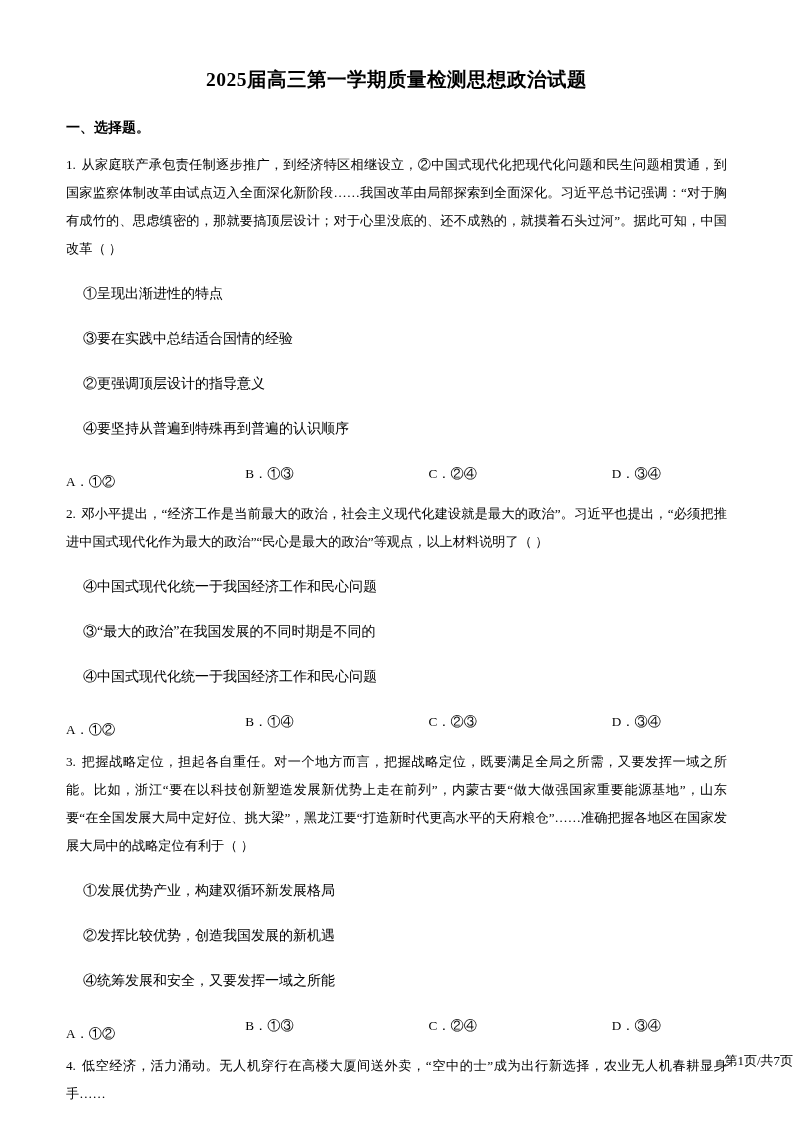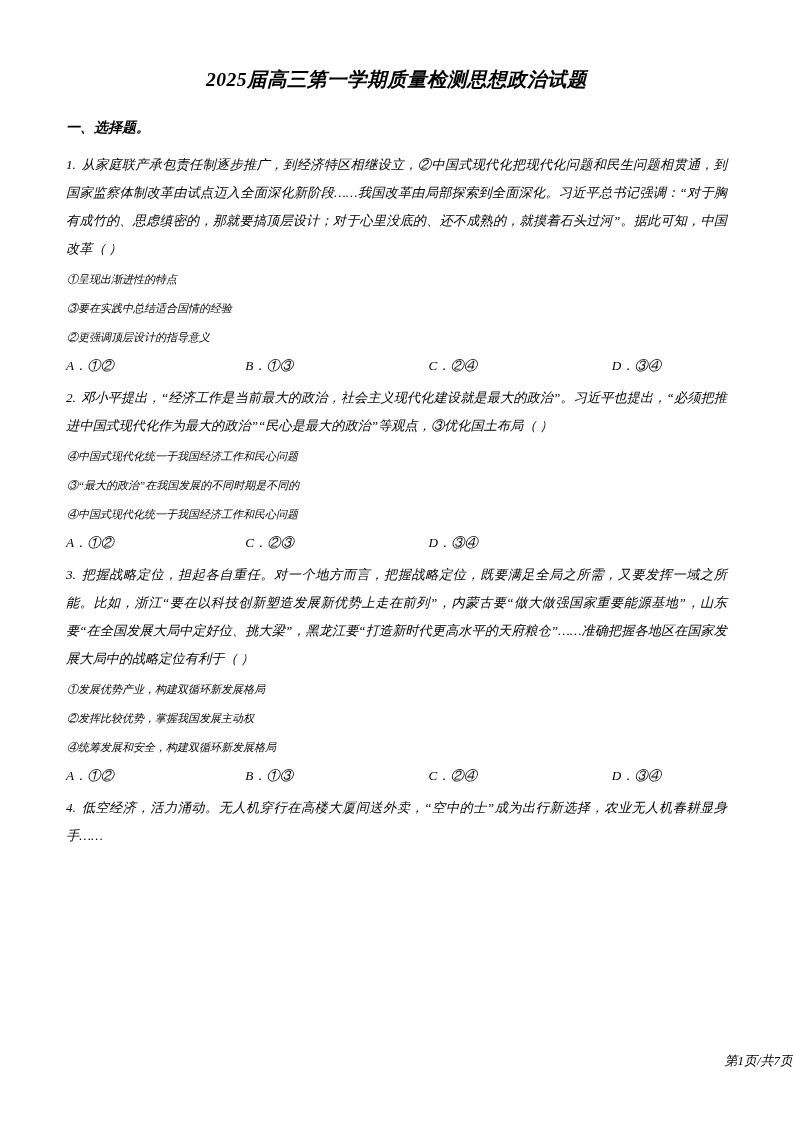--- a/index.html
+++ b/index.html
@@ -14,21 +14,20 @@
     color: #000000;
     position: relative;
     overflow: hidden;
   }
   .page {
     width: 793px;
     height: 1122px;
     box-sizing: border-box;
     padding: 48px 66px 0 66px;
     position: relative;
-    font-style: italic;
   }
   .doc-title {
     text-align: center;
     font-size: 19.5px;
     font-weight: bold;
     letter-spacing: 0.5px;
     margin: 18px 0 26px 0;
     font-family: "Liberation Serif", "DejaVu Serif", serif;
   }
   .section-heading {
@@ -43,36 +42,36 @@
     font-size: 13.2px;
     line-height: 28px;
     text-align: justify;
     text-justify: inter-ideograph;
     margin: 0 0 2px 0;
   }
   .q-stem .num {
     margin-right: 2px;
   }
   .opt-line {
-    font-size: 11px;
+    font-size: 14px;
     line-height: 28px;
-    margin: 1px;
+    margin: 17px;
     padding-left: 0;
   }
   .choices {
     display: flex;
     font-size: 13.2px;
     line-height: 28px;
     margin: 0 0 4px 0;
   }
   .choices .ch {
     width: 25%;
     box-sizing: border-box;
   }
-  .choices .ch:nth-child(1) { padding-left: 0px; }
+  .choices .ch:nth-child(1) { padding-left: 0px; margin-top: 8px; }
   .choices .ch:nth-child(2) { padding-left: 14px; }
   .choices .ch:nth-child(3) { padding-left: 32px; }
   .choices .ch:nth-child(4) { padding-left: 50px; }
   .footer {
     position: absolute;
     left: 0;
     right: 0;
     bottom: 52px;
     text-align: right;
     font-size: 13px;
@@ -86,45 +85,47 @@
 
   <div class="doc-title">2025届高三第一学期质量检测思想政治试题</div>
 
   <div class="section-heading">一、选择题。</div>
 
   <div class="q-block">
     <p class="q-stem"><span class="num">1.</span> <span>从家庭联产承包责任制逐步推广，到经济特区相继设立，②中国式现代化把现代化问题和民生问题相贯通，到国家监察体制改革由试点迈入全面深化新阶段……我国改革由局部探索到全面深化。习近平总书记强调：“对于胸有成竹的、思虑缜密的，那就要搞顶层设计；对于心里没底的、还不成熟的，就摸着石头过河”。据此可知，中国改革（    ）</span></p>
     <p class="opt-line">①呈现出渐进性的特点</p>
     <p class="opt-line">③要在实践中总结适合国情的经验</p>
     <p class="opt-line">②更强调顶层设计的指导意义</p>
+    <p class="opt-line">④要坚持从普遍到特殊再到普遍的认识顺序</p>
     <div class="choices">
       <span class="ch">A．①②</span>
       <span class="ch">B．①③</span>
       <span class="ch">C．②④</span>
       <span class="ch">D．③④</span>
     </div>
   </div>
 
   <div class="q-block">
-    <p class="q-stem"><span class="num">2.</span> <span>邓小平提出，“经济工作是当前最大的政治，社会主义现代化建设就是最大的政治”。习近平也提出，“必须把推进中国式现代化作为最大的政治”“民心是最大的政治”等观点，③优化国土布局（    ）</span></p>
+    <p class="q-stem"><span class="num">2.</span> <span>邓小平提出，“经济工作是当前最大的政治，社会主义现代化建设就是最大的政治”。习近平也提出，“必须把推进中国式现代化作为最大的政治”“民心是最大的政治”等观点，以上材料说明了（    ）</span></p>
     <p class="opt-line">④中国式现代化统一于我国经济工作和民心问题</p>
     <p class="opt-line">③“最大的政治”在我国发展的不同时期是不同的</p>
     <p class="opt-line">④中国式现代化统一于我国经济工作和民心问题</p>
     <div class="choices">
       <span class="ch">A．①②</span>
+      <span class="ch">B．①④</span>
       <span class="ch">C．②③</span>
       <span class="ch">D．③④</span>
     </div>
   </div>
 
   <div class="q-block">
     <p class="q-stem"><span class="num">3.</span> <span>把握战略定位，担起各自重任。对一个地方而言，把握战略定位，既要满足全局之所需，又要发挥一域之所能。比如，浙江“要在以科技创新塑造发展新优势上走在前列”，内蒙古要“做大做强国家重要能源基地”，山东要“在全国发展大局中定好位、挑大梁”，黑龙江要“打造新时代更高水平的天府粮仓”……准确把握各地区在国家发展大局中的战略定位有利于（    ）</span></p>
     <p class="opt-line">①发展优势产业，构建双循环新发展格局</p>
-    <p class="opt-line">②发挥比较优势，掌握我国发展主动权</p>
-    <p class="opt-line">④统筹发展和安全，构建双循环新发展格局</p>
+    <p class="opt-line">②发挥比较优势，创造我国发展的新机遇</p>
+    <p class="opt-line">④统筹发展和安全，又要发挥一域之所能</p>
     <div class="choices">
       <span class="ch">A．①②</span>
       <span class="ch">B．①③</span>
       <span class="ch">C．②④</span>
       <span class="ch">D．③④</span>
     </div>
   </div>
 
   <div class="q-block">
     <p class="q-stem"><span class="num">4.</span> <span>低空经济，活力涌动。无人机穿行在高楼大厦间送外卖，“空中的士”成为出行新选择，农业无人机春耕显身手……</span></p>

